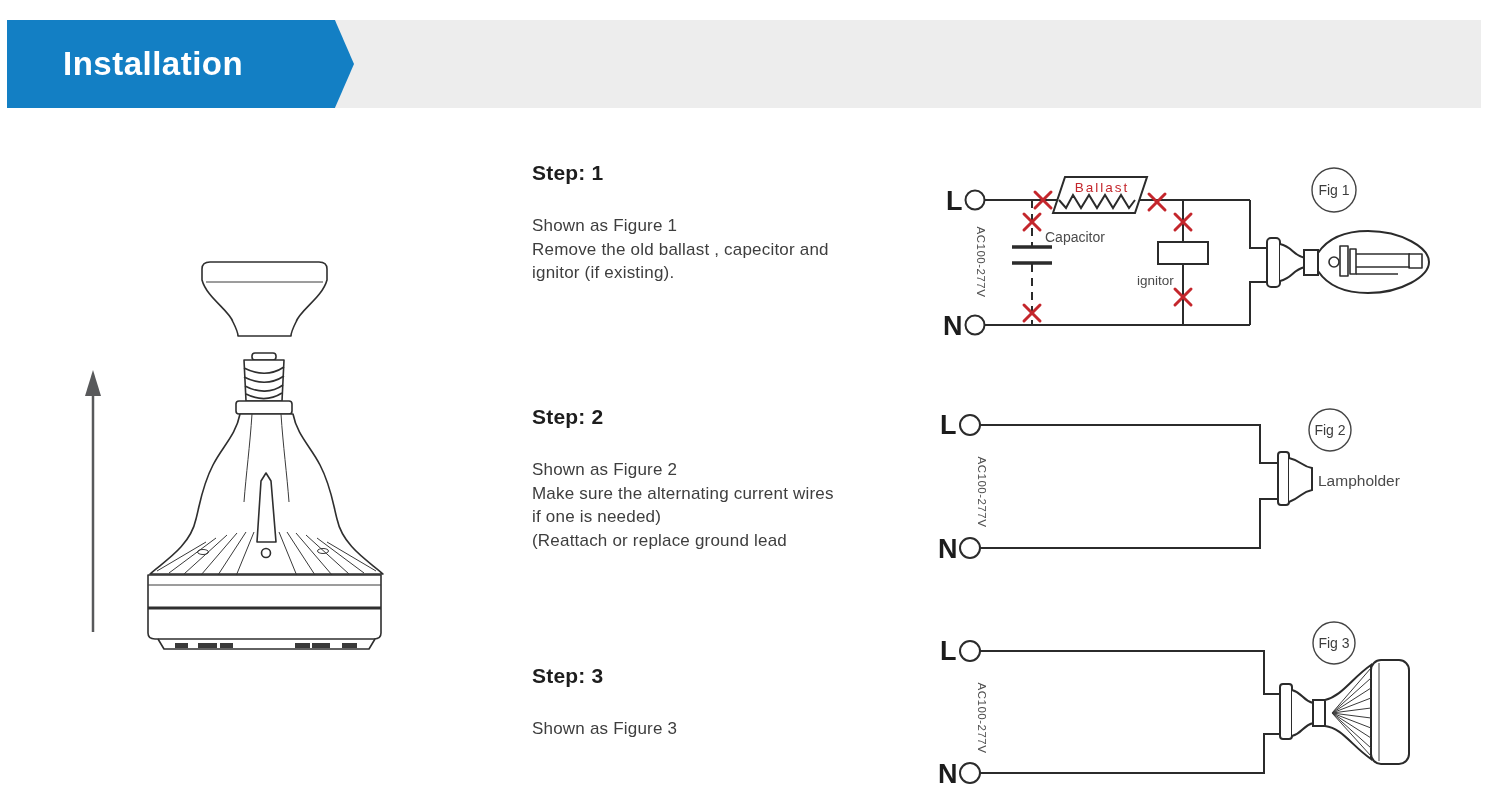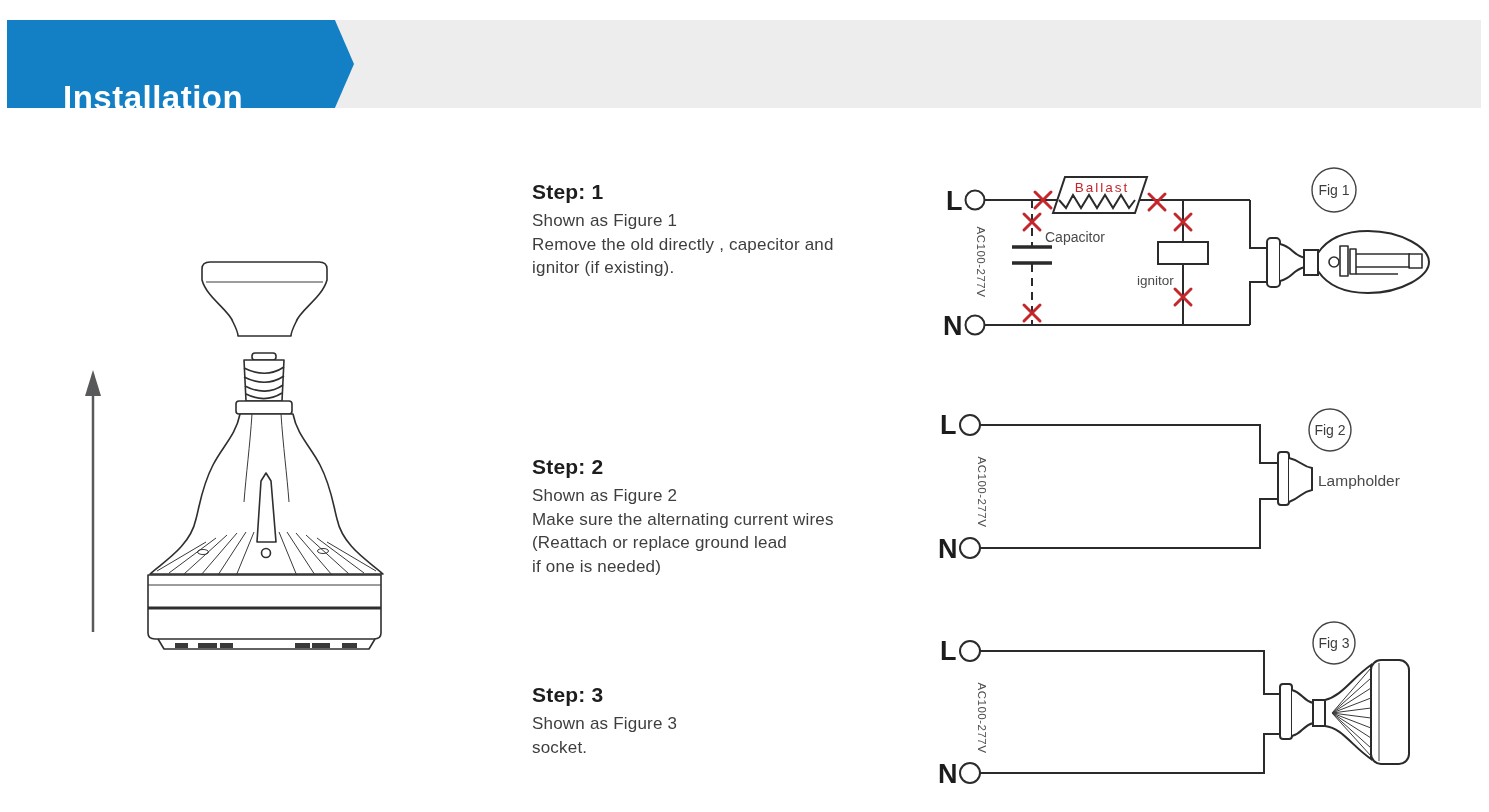--- a/index.html
+++ b/index.html
@@ -6,24 +6,24 @@
     --banner-blue:#137fc4; --strip-gray:#ededed; --line-dark:#2b2b2b;
     --cross-red:#c4262c; --heading-text:#1d1d1d; --body-text:#3e3e3e; --label-gray:#4a4a4a;
   }
   html,body{margin:0;padding:0;background:#fff;}
   .page{position:relative;width:1489px;height:812px;background:#fff;overflow:hidden;
         font-family:"Liberation Sans",sans-serif;}
   .header-strip{position:absolute;left:7px;top:20px;width:1474px;height:88px;background:var(--strip-gray);}
   .banner{position:absolute;left:7px;top:20px;width:347px;height:88px;background:var(--banner-blue);
           clip-path:polygon(0 0,94.5% 0,100% 50%,94.5% 100%,0 100%);}
   .banner-title{position:absolute;left:56px;top:0;line-height:88px;font-size:33px;font-weight:bold;
-          color:#fff;letter-spacing:.5px;margin-top:34px;}
+          color:#fff;letter-spacing:.5px;}
   .step{position:absolute;left:532px;width:400px;}
-  .step-heading{font-size:21px;font-weight:bold;color:var(--heading-text);line-height:25px;letter-spacing:.2px;margin-top:19px;}
-  .step-body{margin-top:5px;}
+  .step-heading{font-size:21px;font-weight:bold;color:var(--heading-text);line-height:25px;letter-spacing:.2px;}
+  .step-body{margin-top:29px;}
   .step-line{font-size:17px;color:var(--body-text);line-height:23.5px;letter-spacing:.2px;}
   .fig{position:absolute;}
   svg text{font-family:"Liberation Sans",sans-serif;}
   .wire{stroke:var(--line-dark);stroke-width:2;fill:none;}
   .wire-thick{stroke:var(--line-dark);stroke-width:3.5;fill:none;}
   .dashwire{stroke:var(--line-dark);stroke-width:2;fill:none;stroke-dasharray:8 6;}
   .comp{stroke:var(--line-dark);stroke-width:2;fill:#fff;}
   .term{stroke:var(--line-dark);stroke-width:2;fill:#fff;}
   .xmark line{stroke:var(--cross-red);stroke-width:3;stroke-linecap:round;}
   .tlabel{fill:#1c1c1c;font-size:27px;font-weight:bold;}
@@ -103,40 +103,39 @@
         <rect x="252" y="403" width="18" height="5"></rect>
           <rect x="282" y="403" width="15" height="5"></rect>
       </g>
     </g>
   </svg>
 
   <div class="step" style="top:160px">
     <div class="step-heading">Step: 1</div>
     <div class="step-body">
       <div class="step-line">Shown as Figure 1</div>
-      <div class="step-line">Remove the old directly , capecitor and</div>
+      <div class="step-line">Remove the old ballast , capecitor and</div>
       <div class="step-line">ignitor (if existing).</div>
     </div>
   </div>
 
-  <div class="step" style="top:435px">
+  <div class="step" style="top:404px">
     <div class="step-heading">Step: 2</div>
     <div class="step-body">
       <div class="step-line">Shown as Figure 2</div>
       <div class="step-line">Make sure the alternating current wires</div>
+      <div class="step-line">if one is needed)</div>
       <div class="step-line">(Reattach or replace ground lead</div>
-      <div class="step-line">if one is needed)</div>
     </div>
   </div>
 
   <div class="step" style="top:663px">
     <div class="step-heading">Step: 3</div>
     <div class="step-body">
       <div class="step-line">Shown as Figure 3</div>
-      <div class="step-line">socket.</div>
     </div>
   </div>
 
   <svg class="fig" style="left:930px;top:150px" width="559" height="200" viewBox="0 0 559 200">
     <defs>
       <g id="xmark" class="xmark">
         <line x1="-8" y1="-8" x2="8" y2="8"></line>
           <line x1="-8" y1="8" x2="8" y2="-8"></line>
       </g>
     </defs>

